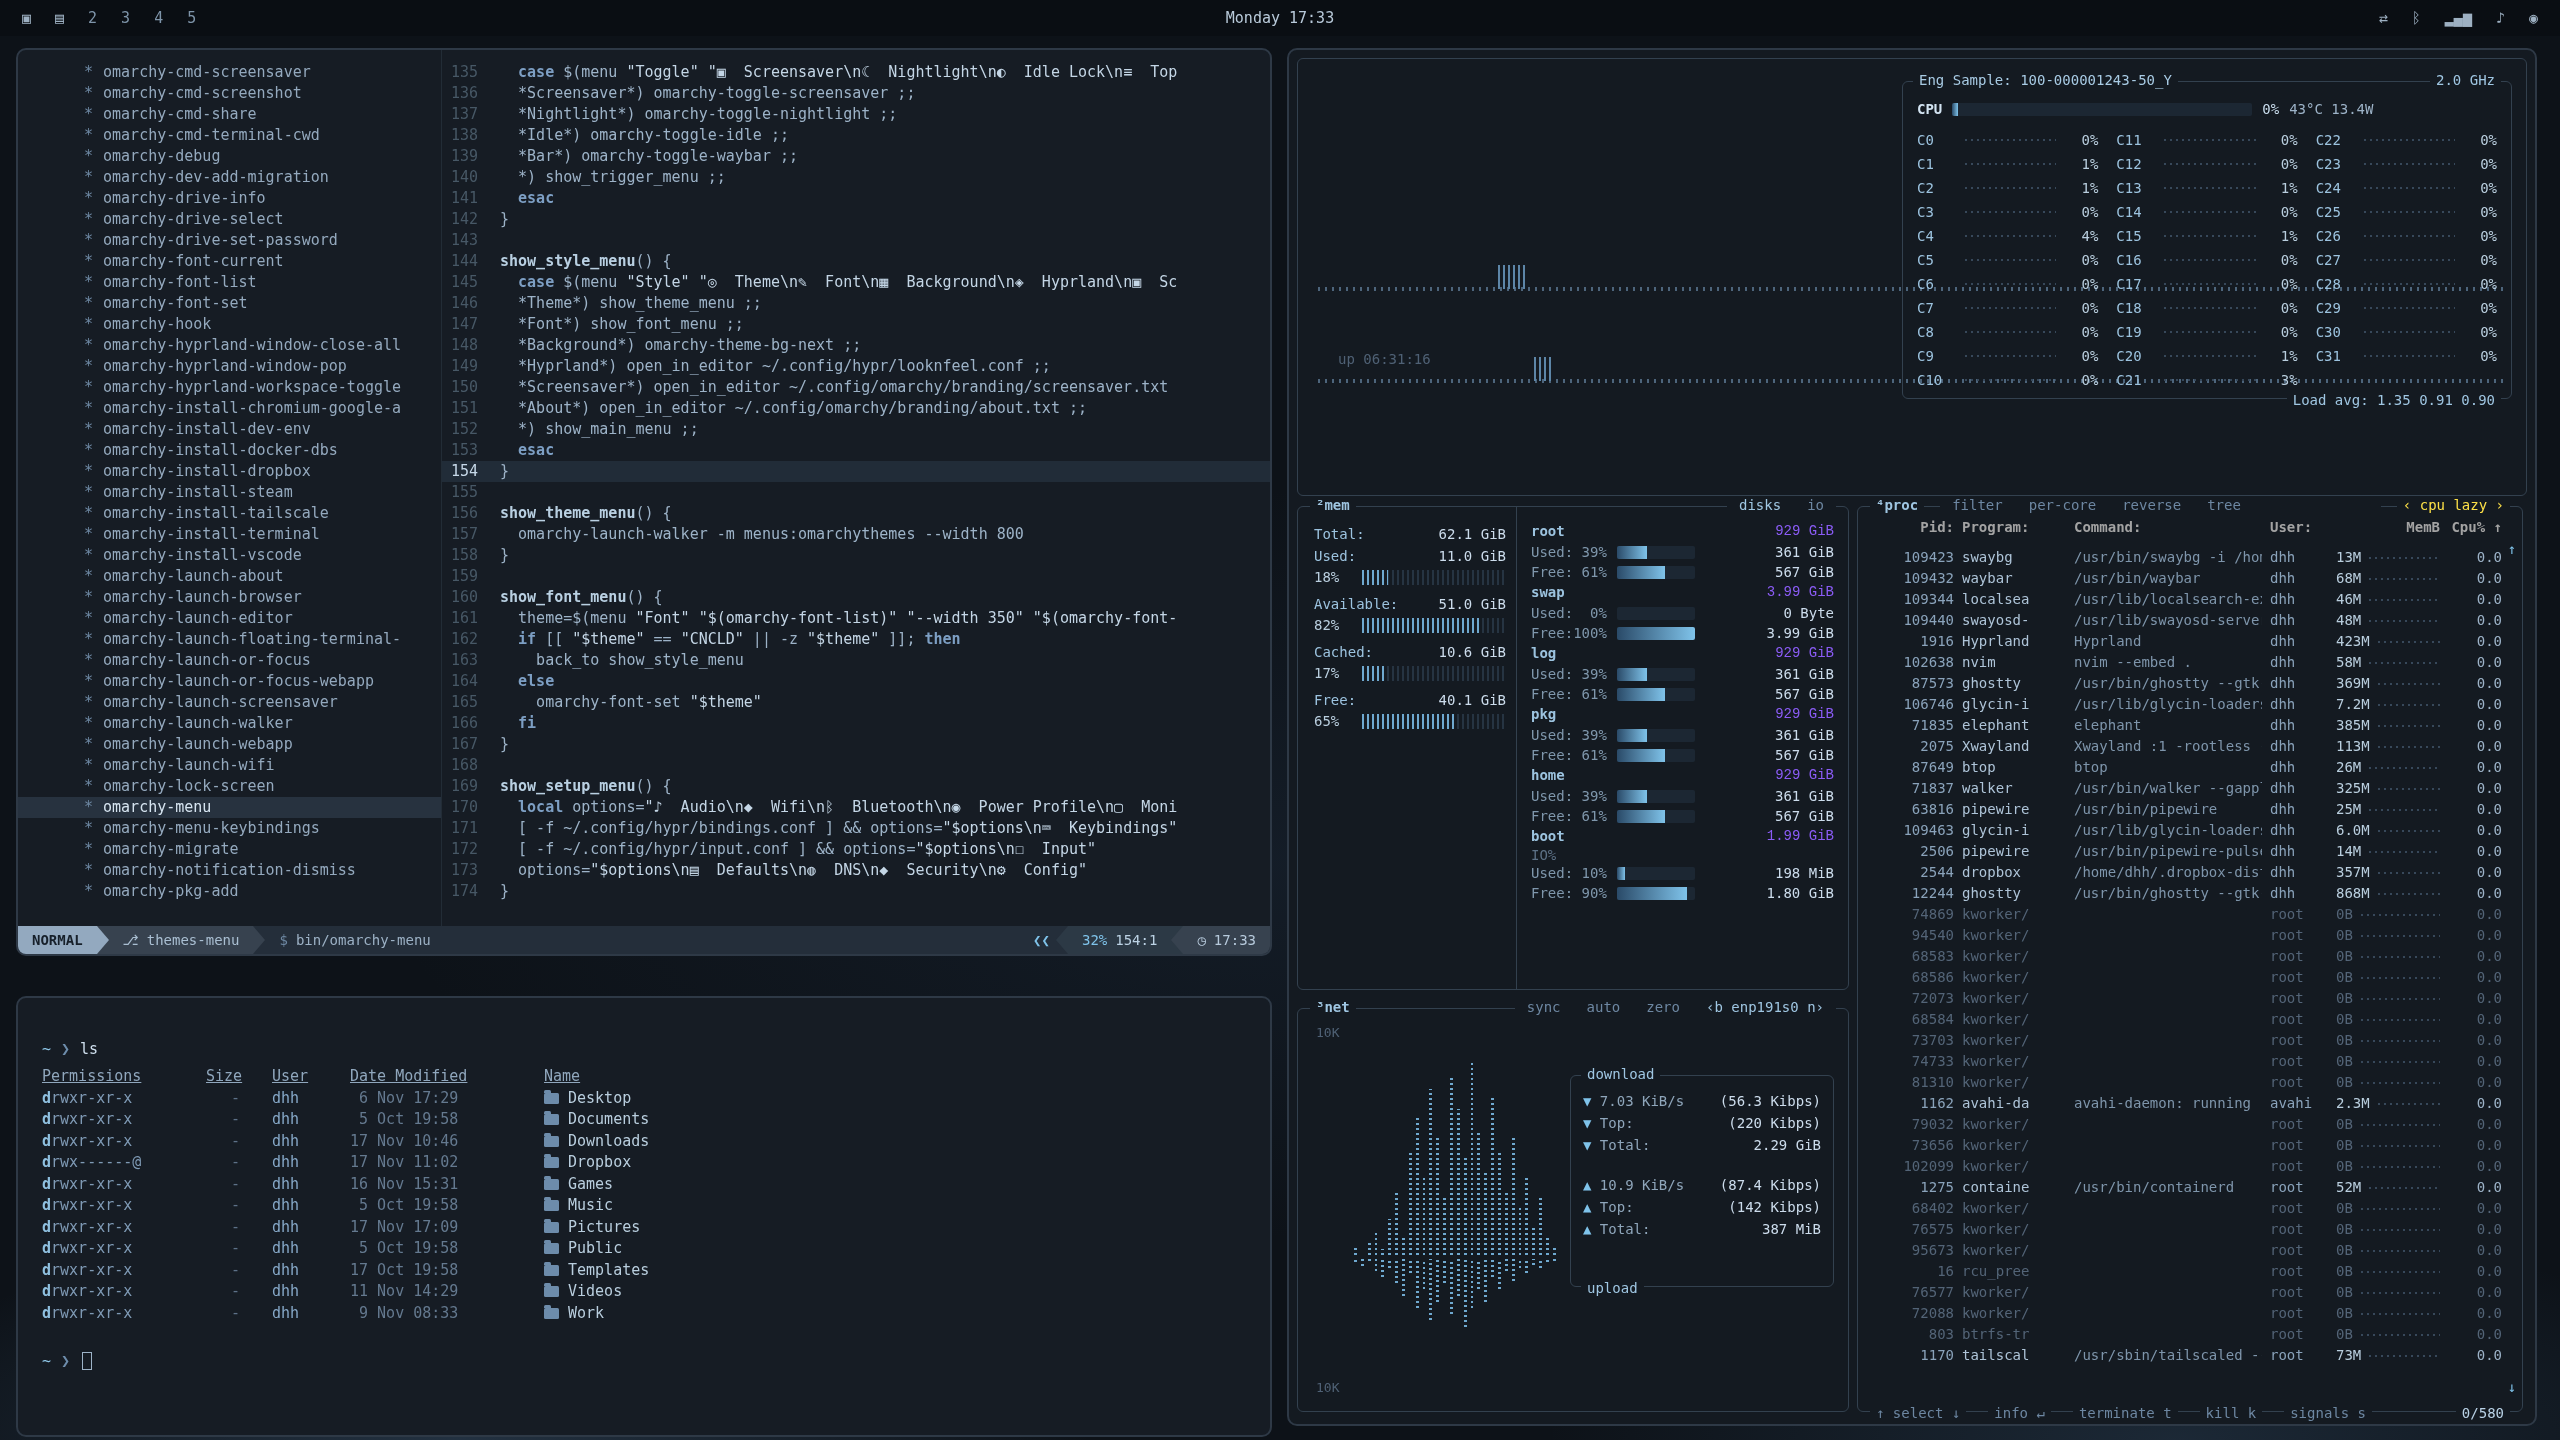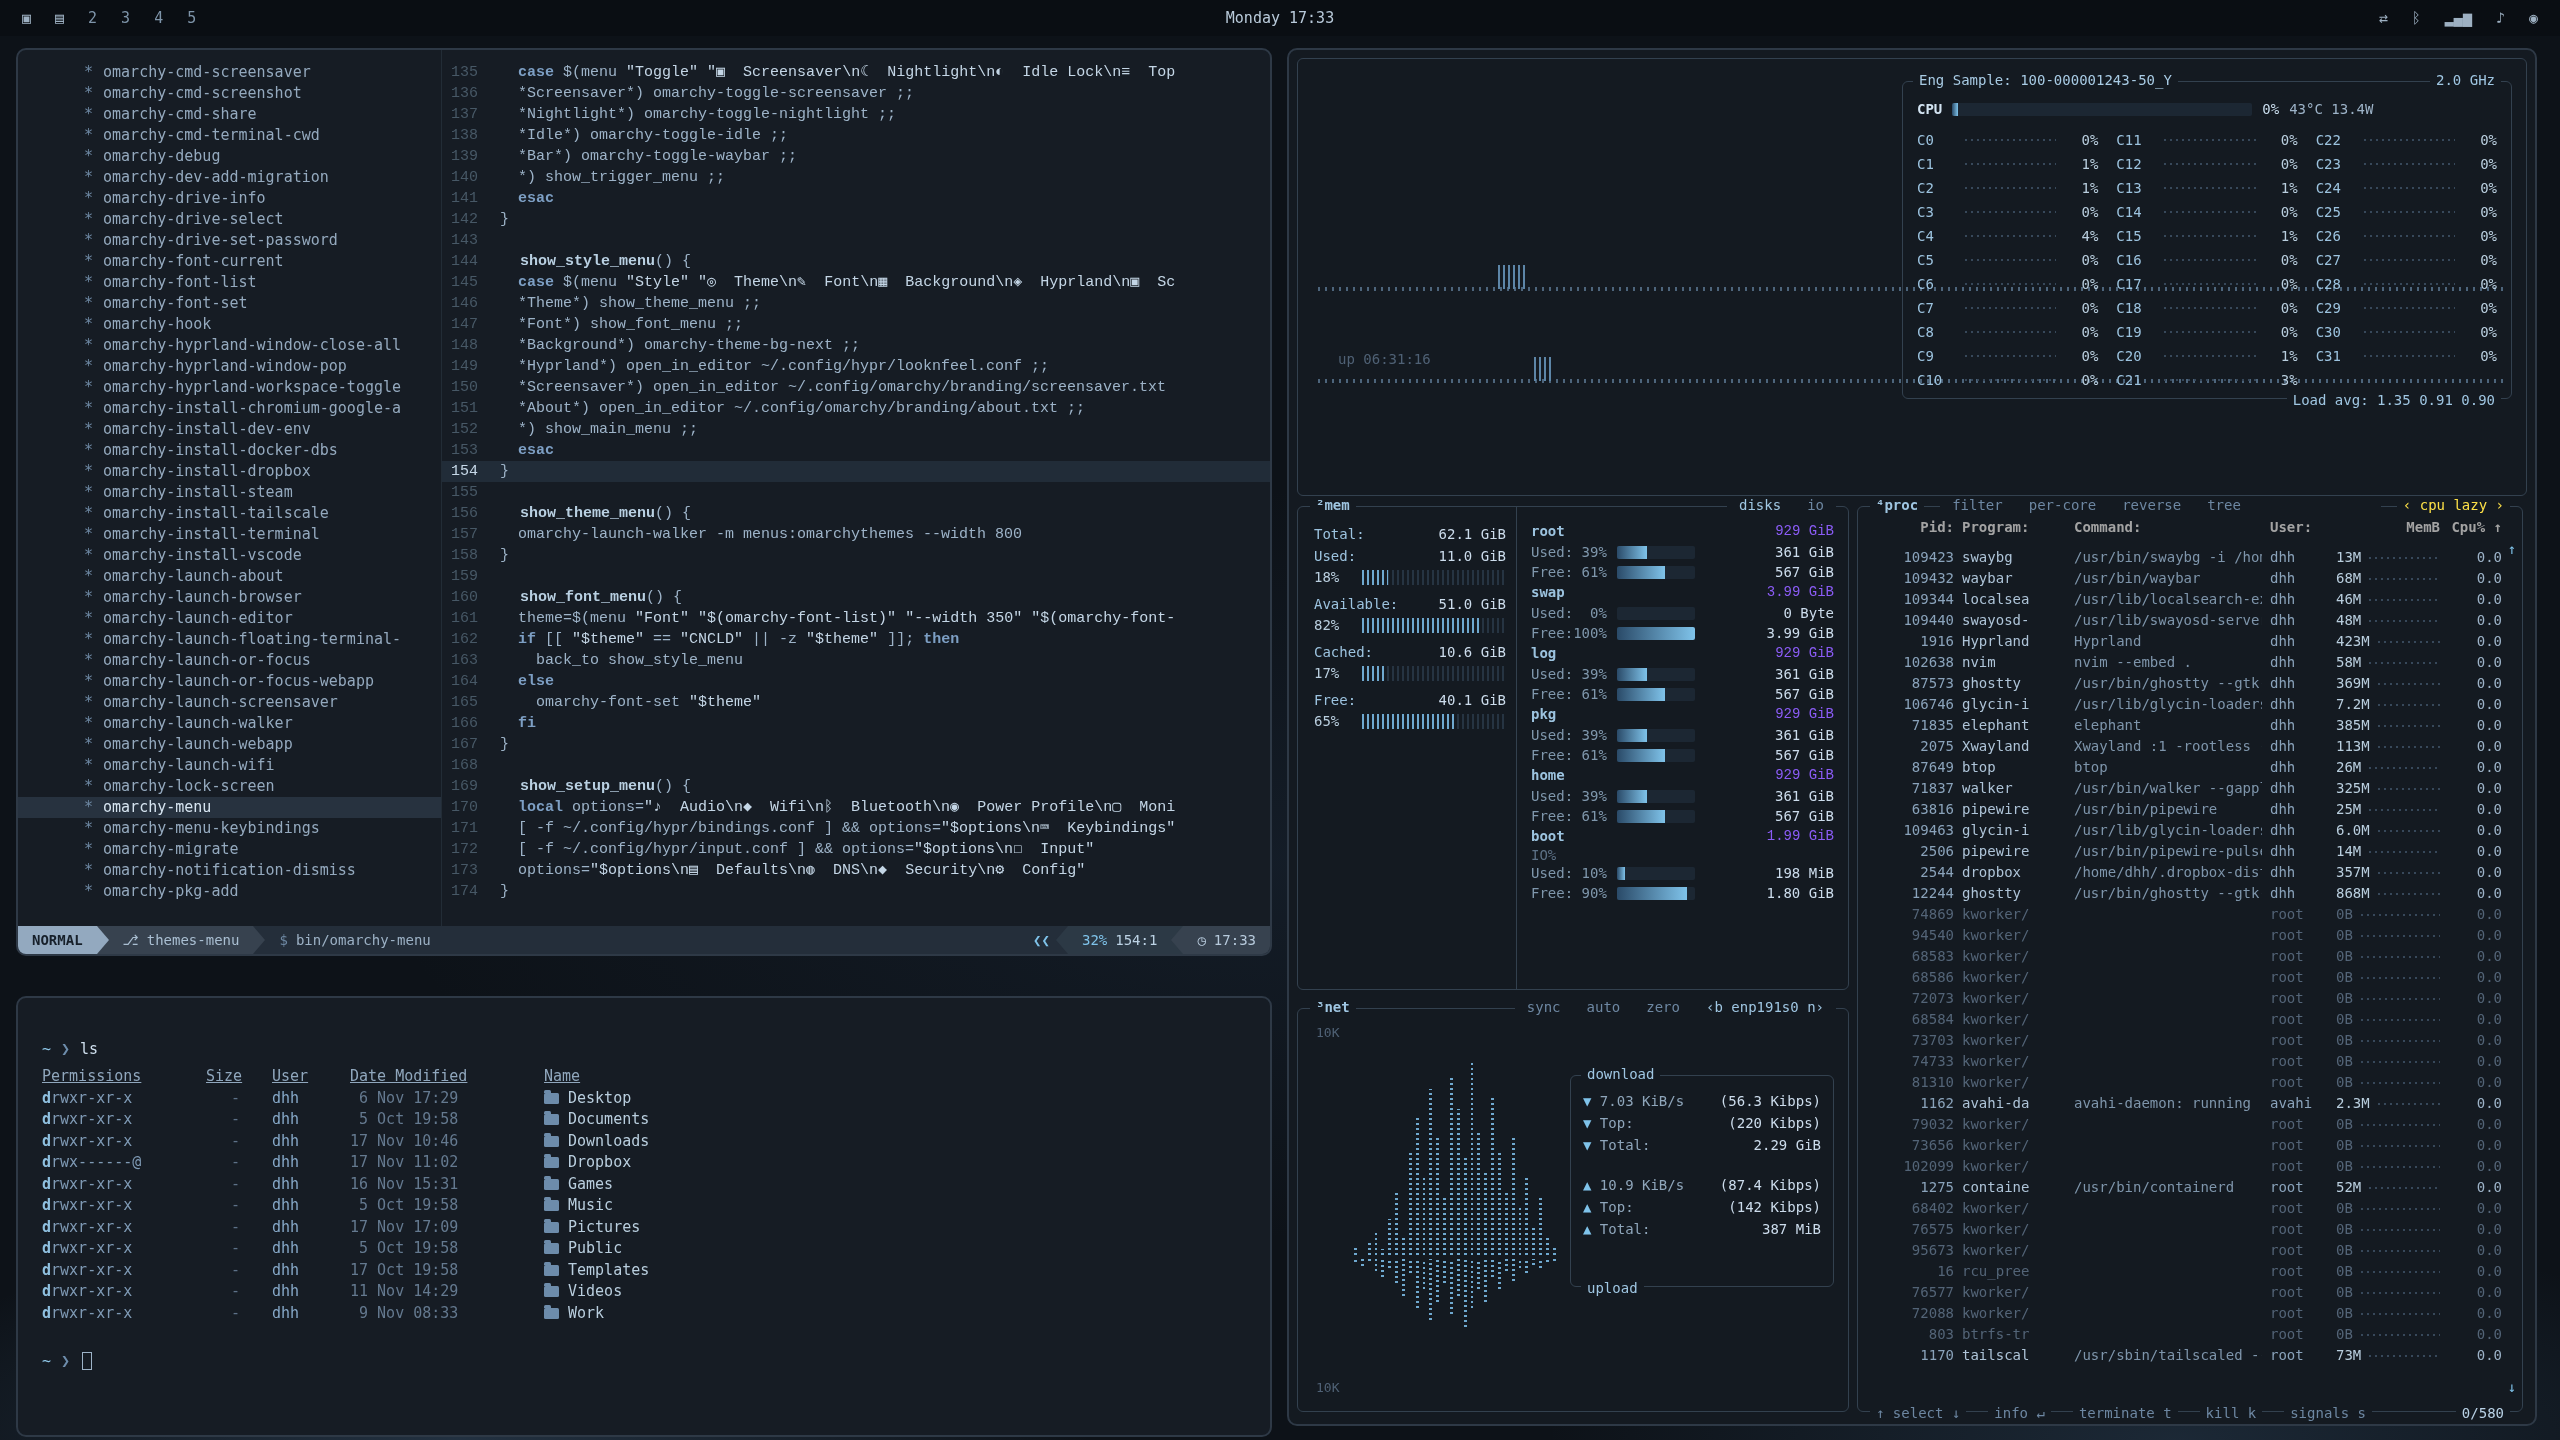--- a/index.html
+++ b/index.html
@@ -30,28 +30,28 @@
   
   .window{position:absolute;background:var(--winbg);border:2px solid var(--border);border-radius:10px;overflow:hidden;}
   
   #editor{left:16px;top:48px;width:1256px;height:908px;font-size:15px;}
   #editor .body{display:flex;height:878px;}
   #explorer{width:424px;padding:12px 0 0 66px;overflow:hidden;border-right:1px solid #222c36;}
   .fitem{height:21px;line-height:21px;white-space:nowrap;display:flex;gap:10px;color:#94a9be;}
   .fitem .star{color:#6d87a2;}
   .fitem.active{background:#27323f;color:#d6e4f0;margin-left:-66px;padding-left:66px;}
   #codearea{flex:1;padding-top:12px;overflow:hidden;}
-  .cline{height:21px;line-height:21px;white-space:pre;display:flex;font-family:Liberation Mono, monospace;}
+  .cline{height:21px;line-height:21px;white-space:pre;display:flex;}
   .cline .lnum{width:58px;text-align:right;padding-right:22px;color:var(--lnum);flex:none;}
   .cline .ctext{flex:1;overflow:hidden;}
   .cline.cur{background:var(--cursorline);}
   .cline.cur .lnum{color:#c6d8e8;}
   .kw{color:var(--kw);font-weight:bold;}
   .str{color:var(--str);}
-  .fn{color:var(--fn);font-weight:bold;margin-left:20px;}
+  .fn{color:var(--fn);font-weight:bold;}
   
   #statusline{position:absolute;left:0;bottom:0;width:100%;height:28px;background:var(--statusbg);
     display:flex;align-items:stretch;font-size:14px;color:#9cb1c5;}
   .seg{display:flex;align-items:center;gap:8px;padding:0 14px;white-space:nowrap;}
   .seg.mode{background:var(--modebg);color:var(--modefg);font-weight:bold;}
   .seg.branch{background:var(--segbg);color:#aabfd2;}
   .seg.file{color:#9cb1c5;}
   .tri{width:0;height:0;border-top:14px solid transparent;border-bottom:14px solid transparent;}
   .tri.m{border-left:12px solid var(--modebg);background:var(--segbg);}
   .tri.b{border-left:12px solid var(--segbg);}

